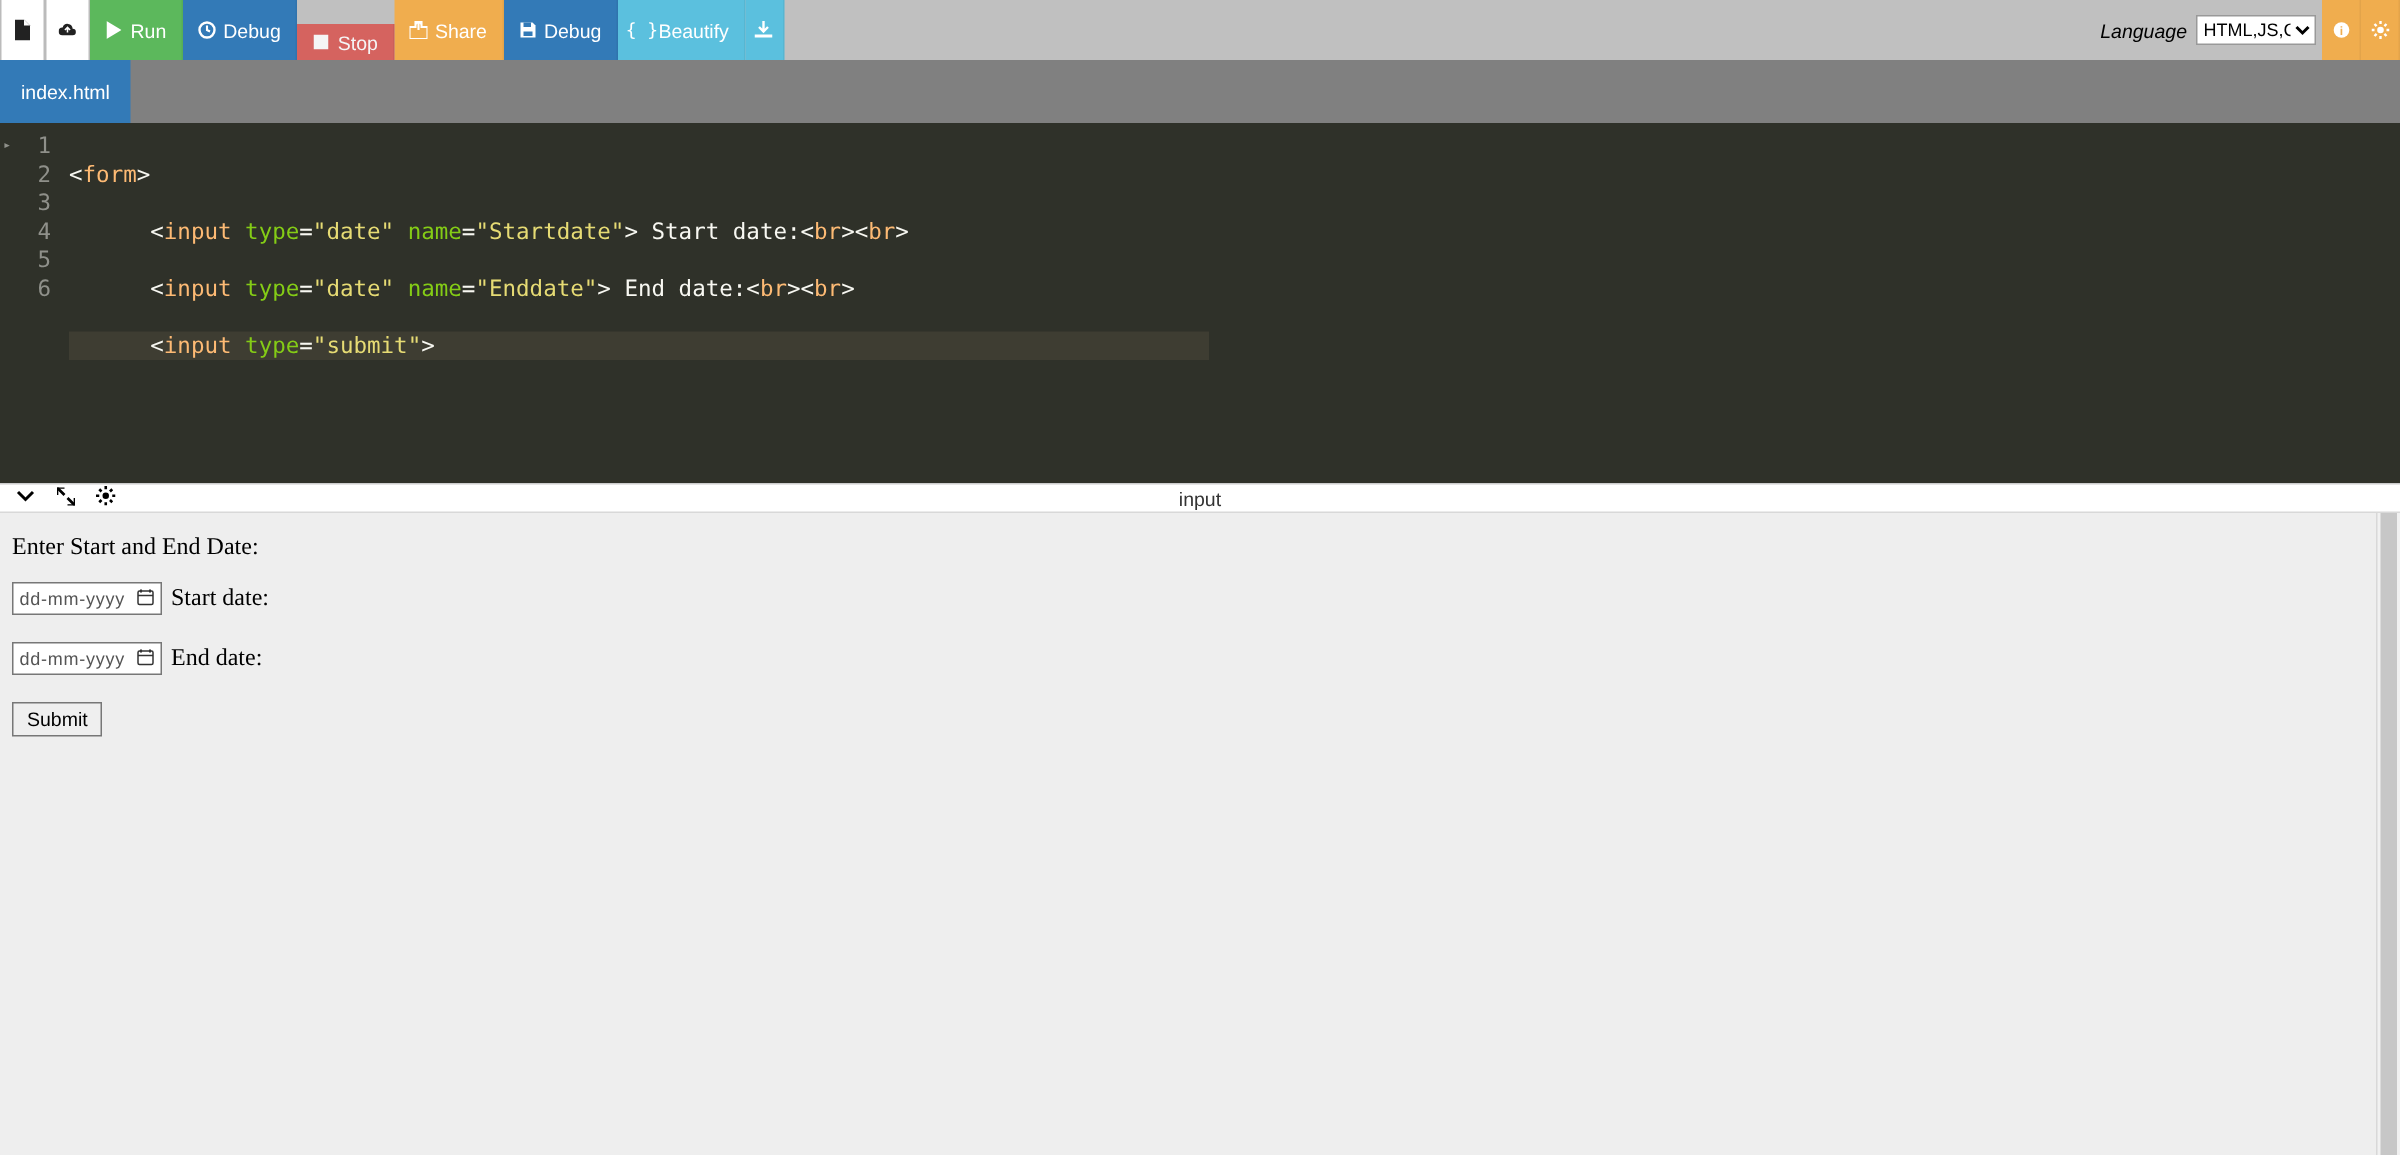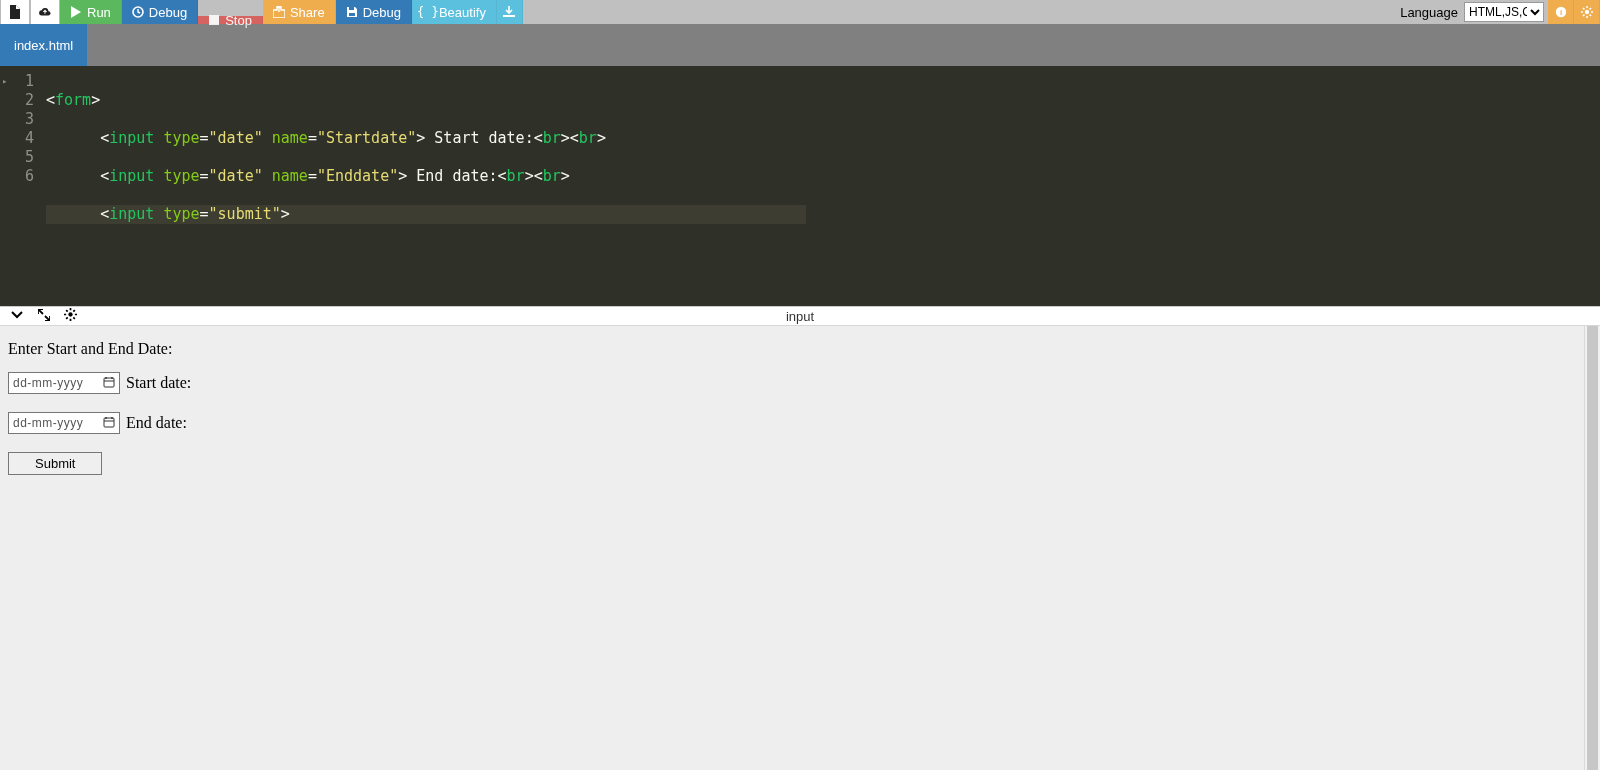--- a/index.html
+++ b/index.html
@@ -7,21 +7,21 @@
     font-family: Arial, Helvetica, sans-serif;
     font-size: 13px;
     background: #eee;
     width: 1600px;
     height: 770px;
     overflow: hidden;
     position: relative;
   }
   
   .toolbar {
-    height: 24px;
+    height: 40px;
     background: #c0c0c0;
     display: flex;
     align-items: stretch;
   }
   .tb-btn {
     display: inline-flex;
     align-items: center;
     justify-content: center;
     padding: 0 10px;
     color: #fff;
@@ -33,21 +33,21 @@
   }
   .tb-icon { width:12px; height:12px; display:inline-flex; align-items:center; justify-content:center; }
   .tb-plain { background:#fff; color:#222; width:30px; border:1px solid #bbb; border-top:none; border-bottom:none;}
   .green  { background:#5cb85c; }
   .blue   { background:#337ab7; }
   .red    { background:#d9534f; opacity:.85;margin-top:16px;}
   .orange { background:#f0ad4e;justify-content:flex-end; }
   .sky    { background:#5bc0de; }
   .amber  { background:#f0ad4e; }
   .tb-spacer { flex:1; }
-  .lang-label { color:#000; padding:0 6px; align-self:center; font-size:13px;}
+  .lang-label { color:#000; padding:0 6px; align-self:center; font-size:13px;font-style:italic;}
   .lang-select {
     align-self:center; height:20px; font-size:12px; width:80px;
     border:1px solid #999; background:#fff;
   }
   .sq { width:26px; }
   
   .tabstrip {
     height: 42px;
     background: #808080;
     display:flex;
@@ -81,21 +81,21 @@
   .gutter .fold { position:relative; }
   .gutter .fold::before{
     content:"▸"; position:absolute; left:2px; font-size:9px; color:#8f908a;
   }
   .code {
     padding:6px 0 0 4px;
     color:#f8f8f2;
     white-space:pre;
   }
   .hl-line { background:#3e3d32; display:inline-block; min-width:760px; }
-  .tok-tag   { color:#22c55e; }
+  .tok-tag   { color:#fdba74; }
   .tok-angle { color:#f8f8f2; }
   .tok-attr  { color:#84cc16; }
   .tok-eq    { color:#f8f8f2; }
   .tok-str   { color:#e6db74; }
   .tok-txt   { color:#f8f8f2; }
   .code .row { display:block; height:19px; }
   
   .out-head {
     height:20px;
     background:#fff;
@@ -114,31 +114,31 @@
     padding:8px;
     font-family: "Times New Roman", Times, serif;
     font-size:16px;
     color:#000;
     position:relative;
   }
   .preview p { margin: 6px 0 14px; }
   .date-field {
     font-family: Arial, sans-serif;
     font-size:12px;
-    width:112px; height:22px;
+    width:100px; height:22px;
     border:1px solid #777; background:#fff;
     padding:1px 4px;
     display:inline-flex; align-items:center; justify-content:space-between;
   }
   .date-field .ph { color:#555; letter-spacing:.5px;}
   .cal-icon { font-size:12px; }
   .preview .line { margin-bottom:18px; display:flex; align-items:center; gap:6px;}
   .submit-btn {
     font-family: Arial,sans-serif; font-size:13px;
-    background:#efefef; border:1px solid #777; padding:3px 26px;
+    background:#efefef; border:1px solid #777; padding:3px 9px;
   }
   .vscroll {
     position:absolute; right:0; top:0; bottom:0; width:16px;
     background:#f1f1f1; border-left:1px solid #d8d8d8;
   }
   .vscroll .thumb{
     position:absolute; top:0; left:2px; right:2px; height:100%;
     background:#c7c7c7;
   }
 </style>

